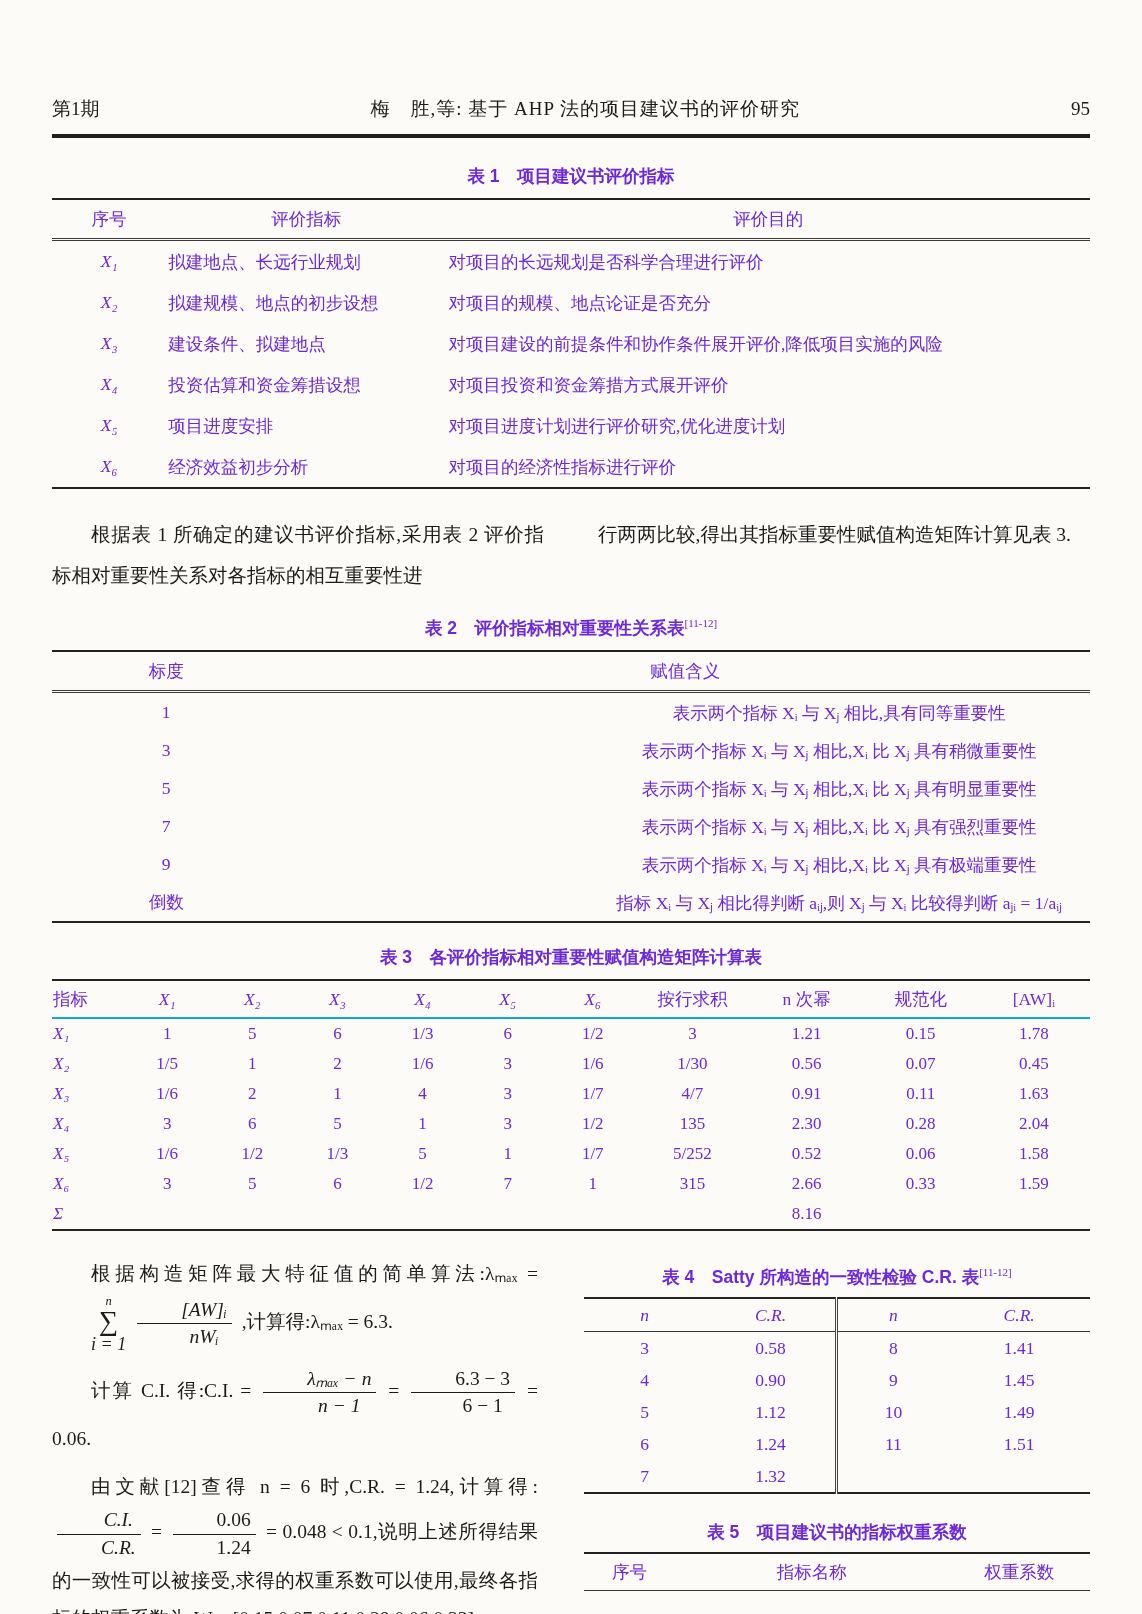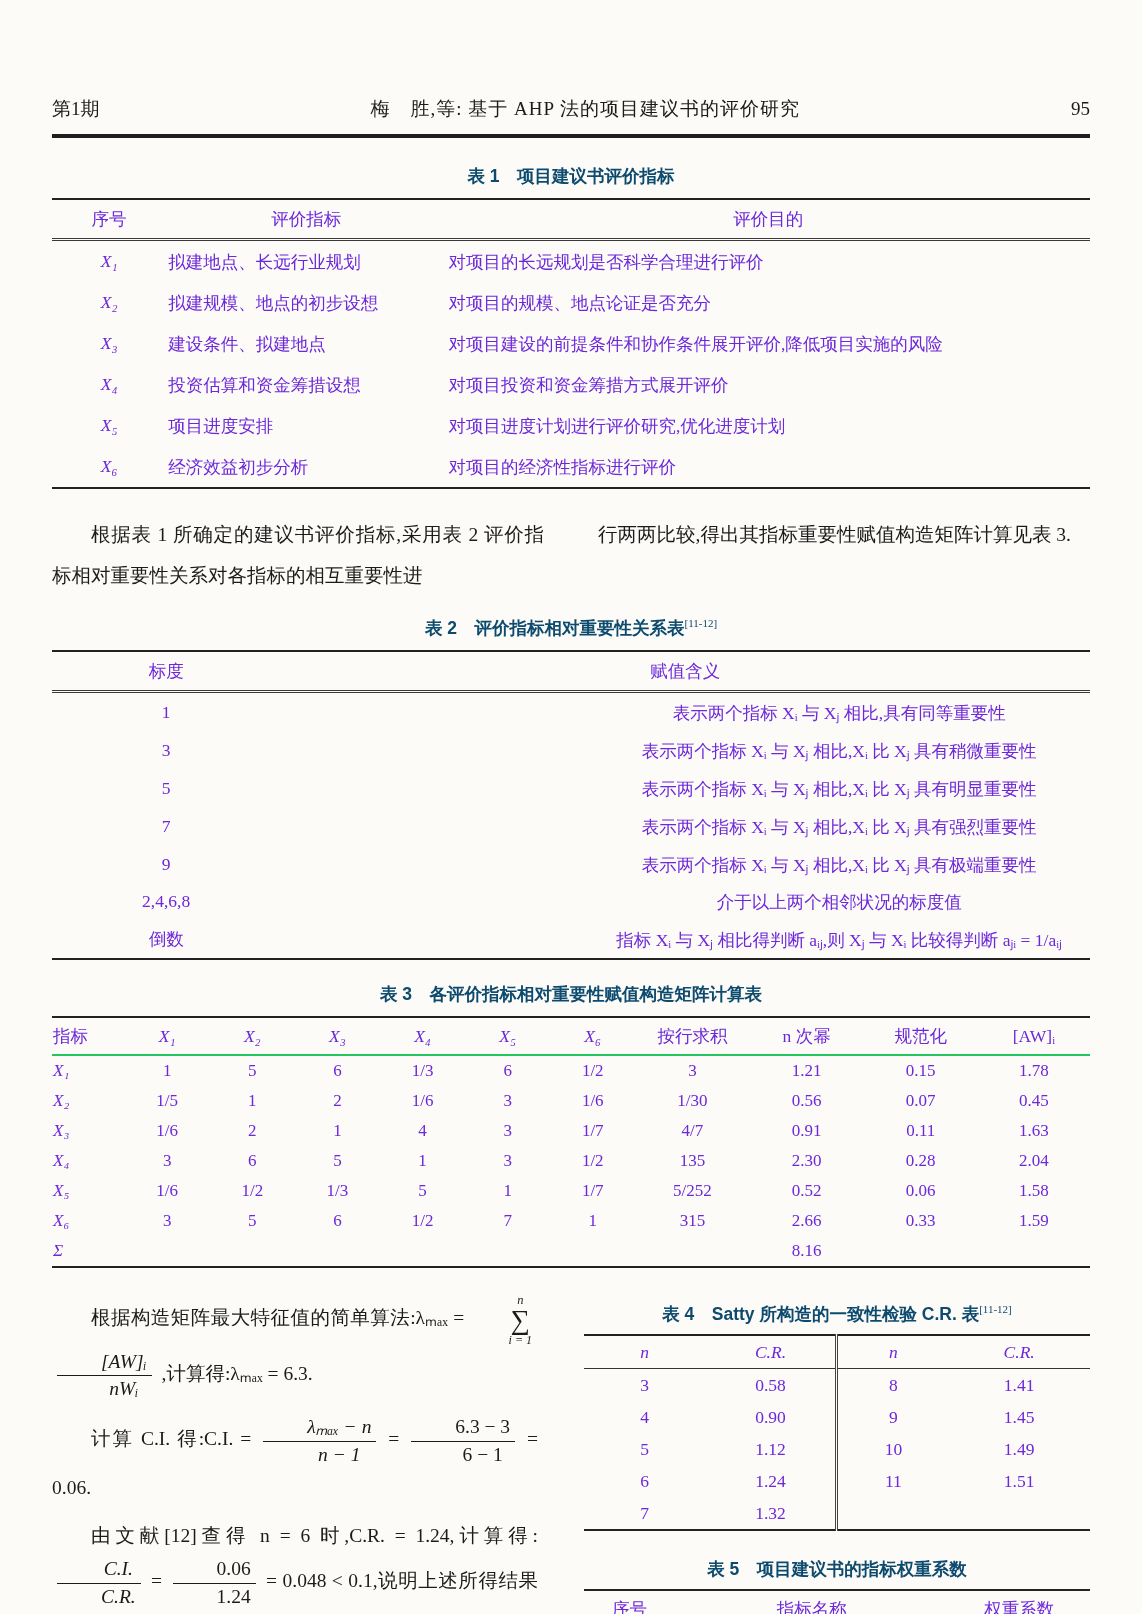--- a/index.html
+++ b/index.html
@@ -12,41 +12,41 @@
   
   .pg-head {
     display:flex; justify-content:space-between; align-items:baseline;
     padding-top:96px; font-size:19px;
   }
   .pg-head .mid { letter-spacing:1px; }
   .head-rule { border-top:4px solid #1f1f1f; margin-top:12px; }
   
   .caption {
     text-align:center; font-family:"Liberation Sans", sans-serif;
-    font-weight:bold; font-size:17.5px; color:#0c4a6e;
+    font-weight:bold; font-size:17.5px; color:#6d28d9;
   }
   .caption sup { font-weight:normal; font-size:11px; font-family:"Liberation Serif", serif; }
   
   table.t { width:100%; border-collapse:collapse; font-size:17.5px; color:#6d28d9; }
   table.t th { font-weight:normal; }
   .t thead tr { border-top:2.5px solid #222; border-bottom:3px double #3a3a3a; }
   .t tbody tr:last-child { border-bottom:2.5px solid #222; }
   .t th, .t td { text-align:center; vertical-align:middle; }
   .t .l { text-align:left; }
   .ital { font-style:italic; }
   
   .t1 { margin-top:6px; }
   .t1 th { padding:7px 2px; }
   .t1 td { padding:8.5px 2px; }
   
   .t2 th { padding:7px 2px; }
   .t2 td { padding:6.5px 2px; }
   .t2 .meaning { padding-left:310px; text-align:center; }
   
-  .t3 thead tr { border-bottom:2px solid #22c55e; }
+  .t3 thead tr { border-bottom:2px solid #0ea5e9; }
   .t3 th { padding:6px 1px; }
   .t3 td { padding:5px 1px; font-size:17px; }
   
   .t4 thead tr, .t5 thead tr { border-bottom:1.5px solid #333; }
   .t4 thead tr { border-top:2.5px solid #222; }
   .t5 thead tr { border-top:2.5px solid #222; }
   .t4 th, .t4 td { padding:5.5px 2px; }
   .t4 td.dl, .t4 th.dl { border-left:3px double #444; }
   .t5 th, .t5 td { padding:6px 2px; }
   
@@ -59,21 +59,21 @@
   .col-l p { margin:0 0 10px; line-height:1.95; text-align:justify; }
   .fpara { line-height:1.7; }
   
   .frac { display:inline-block; vertical-align:middle; text-align:center; margin:2px 5px; line-height:1.25; }
   .frac .num { display:block; padding:0 5px 1px; border-bottom:1.4px solid #1b1b1b; }
   .frac .den { display:block; padding:1px 5px 0; }
   .mi { font-style:italic; }
   .bigop { display:inline-block; vertical-align:middle; text-align:center; margin:2px 6px 2px 0; line-height:1; }
   .bigop .top { display:block; font-size:12.5px; font-style:italic; }
   .bigop .sym { display:block; font-size:27px; }
-  .bigop .bot { display:block; font-size:12px; font-style:italic; }
+  .bigop .bot { display:block; font-size:18px; font-style:italic; }
   
   .cap4 { margin:10px 0 8px; }
   .cap5 { margin:26px 0 8px; }
 </style>
 </head>
 <body>
 
 <div class="page">
 
   <div class="pg-head">
@@ -165,24 +165,20 @@
           <td>5</td>
           <td class="meaning">表示两个指标 Xᵢ 与 Xⱼ 相比,Xᵢ 比 Xⱼ 具有明显重要性</td>
         </tr>
       <tr>
           <td>7</td>
           <td class="meaning">表示两个指标 Xᵢ 与 Xⱼ 相比,Xᵢ 比 Xⱼ 具有强烈重要性</td>
         </tr>
       <tr>
           <td>9</td>
           <td class="meaning">表示两个指标 Xᵢ 与 Xⱼ 相比,Xᵢ 比 Xⱼ 具有极端重要性</td>
-        </tr>
-      <tr>
-          <td>2,4,6,8</td>
-          <td class="meaning">介于以上两个相邻状况的标度值</td>
         </tr>
       <tr>
           <td>倒数</td>
           <td class="meaning">指标 Xᵢ 与 Xⱼ 相比得判断 aᵢⱼ,则 Xⱼ 与 Xᵢ 比较得判断 aⱼᵢ = 1/aᵢⱼ</td>
         </tr>
     </tbody>
   </table>
 
   <div class="caption" style="margin:22px 0 10px;">
     <span>表 3　各评价指标相对重要性赋值构造矩阵计算表</span>

